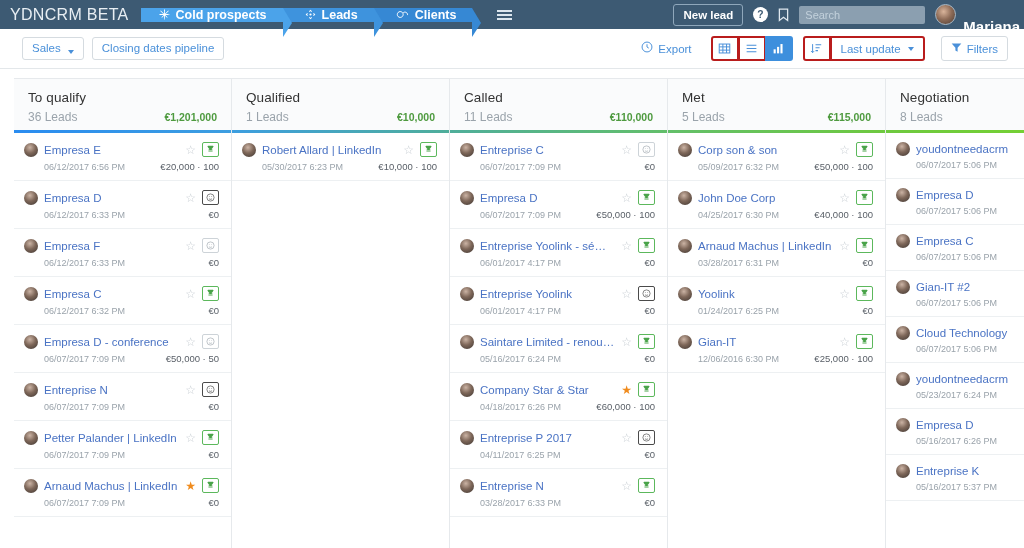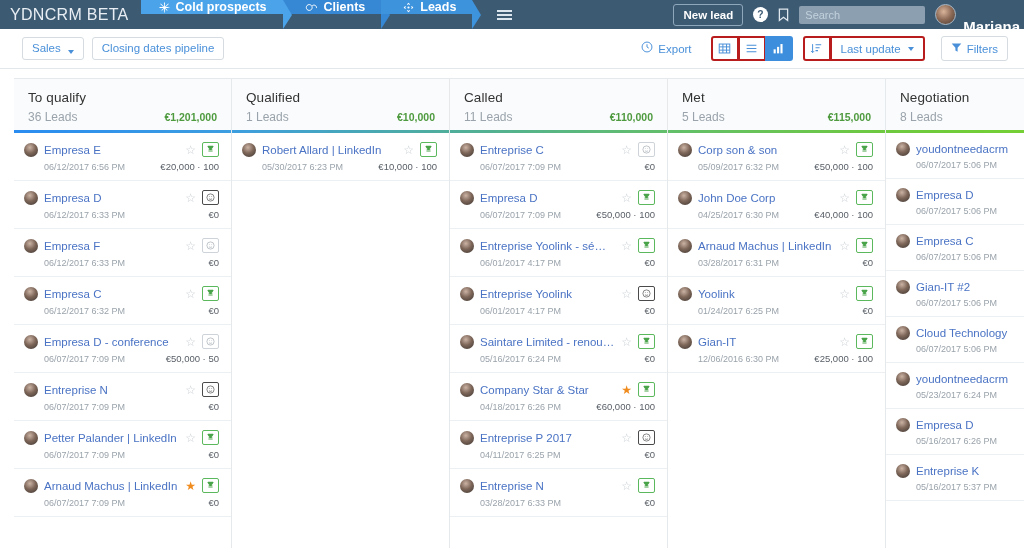--- a/index.html
+++ b/index.html
@@ -22,21 +22,21 @@
   }
   .brand {
     display: flex; align-items: center;
     padding: 0 12px 0 10px;
     color: #e8eef3;
     font-size: 16px;
     font-weight: normal;
     letter-spacing: 0.3px;
     white-space: nowrap;
   }
-  .navtabs { display: flex; align-items: flex-start; }
+  .navtabs { display: flex; align-items: center; }
   .navtab {
     display: flex; align-items: center; gap: 6px;
     padding: 0 16px 0 14px;
     color: #ffffff;
     font-size: 12.5px;
     font-weight: bold;
     white-space: nowrap;
     position: relative;
     cursor: pointer;
   }
@@ -221,36 +221,36 @@
 
   <div class="navtabs">
     <div class="navtab t1">
       <span class="ic">
         <svg width="11" height="11" viewBox="0 0 16 16" fill="#fff">
             <path d="M8 0l1 2h-2zM8 16l1-2h-2zM0 8l2-1v2zM16 8l-2-1v2zM7.4 1h1.2v14H7.4zM1 7.4h14v1.2H1zM2.6 2.1l9.9 9.9-.8.8L1.8 2.9zM13.4 2.1l.8.8-9.9 9.9-.8-.8z"></path>
           </svg>
       </span>
       <span>Cold prospects</span>
     </div>
+    <div class="navtab t2">
+      <span class="ic">
+        <svg width="11" height="11" viewBox="0 0 16 16" fill="#fff">
+            <path d="M8 1l2.2 2.2-1 1L8 3l-1.2 1.2-1-1zM1 8l2.2-2.2 1 1L3 8l1.2 1.2-1 1zM15 8l-2.2 2.2-1-1L13 8l-1.2-1.2 1-1zM8 15l-2.2-2.2 1-1L8 13l1.2-1.2 1 1zM8 6.4A1.6 1.6 0 108 9.6 1.6 1.6 0 008 6.4z"></path>
+          </svg>
+      </span>
+      <span>Leads</span>
+    </div>
     <div class="navtab t3">
       <span class="ic">
         <svg width="13" height="11" viewBox="0 0 20 14" fill="none" stroke="#fff" stroke-width="1.5">
             <path d="M2 7c0-2.5 2-4.5 4.5-4.5S11 4.5 11 7 9 11.5 6.5 11.5 2 9.5 2 7z"></path>
             <path d="M11 4.5c1.2-1.2 3-1.5 4.5-.8 1.6.8 2.5 2.5 2.2 4.2"></path>
           </svg>
       </span>
       <span>Clients</span>
-    </div>
-    <div class="navtab t2">
-      <span class="ic">
-        <svg width="11" height="11" viewBox="0 0 16 16" fill="#fff">
-            <path d="M8 1l2.2 2.2-1 1L8 3l-1.2 1.2-1-1zM1 8l2.2-2.2 1 1L3 8l1.2 1.2-1 1zM15 8l-2.2 2.2-1-1L13 8l-1.2-1.2 1-1zM8 15l-2.2-2.2 1-1L8 13l1.2-1.2 1 1zM8 6.4A1.6 1.6 0 108 9.6 1.6 1.6 0 008 6.4z"></path>
-          </svg>
-      </span>
-      <span>Leads</span>
     </div>
   </div>
 
   <div class="hamburger">
     <span>
       <span class="hb-line"></span>
         <span class="hb-line"></span>
         <span class="hb-line"></span>
     </span>
   </div>

